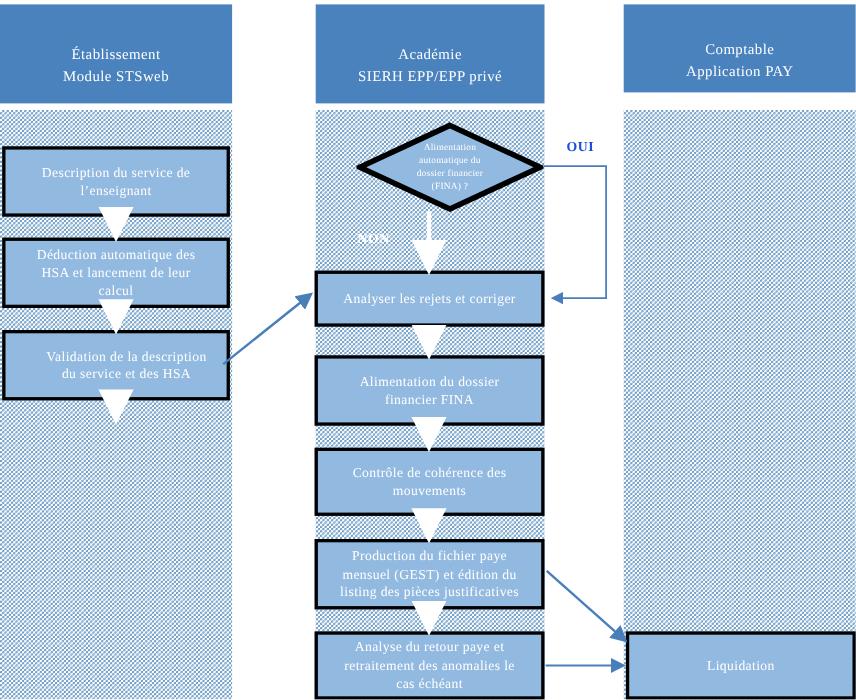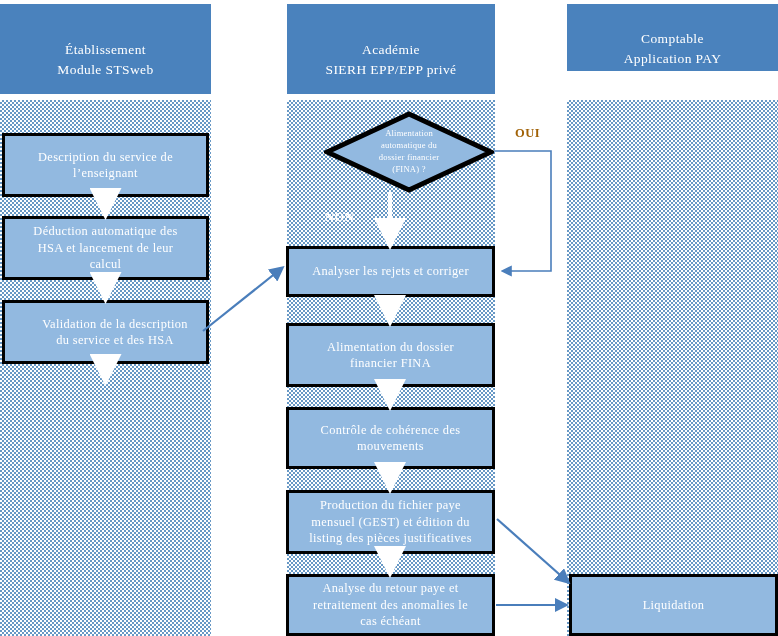--- a/index.html
+++ b/index.html
@@ -63,21 +63,21 @@
   }
   .diamond-label span{display:block;white-space:pre-line;}
 
   
   .flabel{
     position:absolute;
     font-size:12.5px;
     letter-spacing:.5px;
     white-space:nowrap;
   }
-  .flabel.dark{color:#a16207;font-weight:bold;}
+  .flabel.dark{color:#1d4ed8;font-weight:bold;}
   .flabel.light{color:#ffffff;font-weight:bold;}
 
   
   #wires{position:absolute;left:0;top:0;width:778px;height:636px;
          pointer-events:none;}
 </style>
 </head>
 <body>
 
 <div id="root">
@@ -87,21 +87,21 @@
   <div class="lane-band" style="left:567px;top:100px;width:211px;height:536px;"></div>
 
   <div class="lane-header" style="left:0px;top:4px;width:211px;height:90px;">
     <span>Établissement
 Module STSweb</span>
   </div>
   <div class="lane-header" style="left:287px;top:4px;width:208px;height:90px;">
     <span>Académie
 SIERH EPP/EPP privé</span>
   </div>
-  <div class="lane-header" style="left:567px;top:4px;width:211px;height:67px;">
+  <div class="lane-header" style="left:567px;top:4px;width:211px;height:80px;">
     <span>Comptable
 Application PAY</span>
   </div>
 
   <div class="pbox" style="left:2px;top:133px;width:207px;height:64px;">
     <span>Description du service de
 l’enseignant</span>
   </div>
   <div class="pbox" style="left:2px;top:216px;width:207px;height:64px;">
     <span>Déduction automatique des

